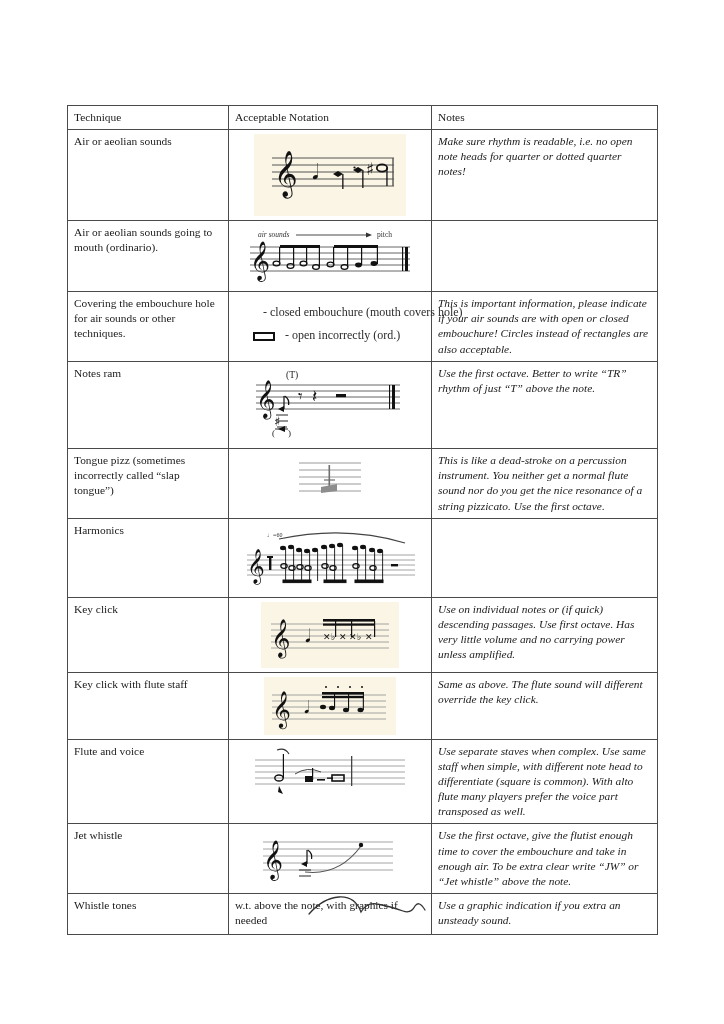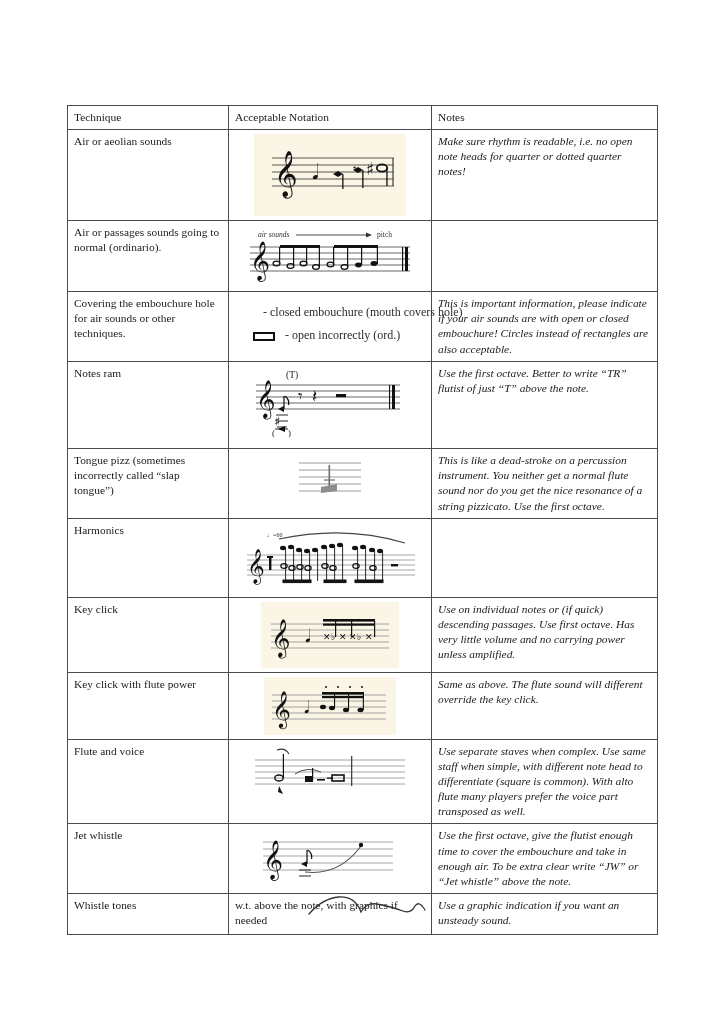--- a/index.html
+++ b/index.html
@@ -158,21 +158,21 @@
                 <ellipse cx="128" cy="34" rx="5.2" ry="3.6" fill="none" stroke="#111" stroke-width="1.8"></ellipse>
                 <rect x="132.3" y="34" width="1.3" height="18" fill="#111"></rect>
               </g>
             </svg>
           </div>
         </td>
         <td class="notes-cell">Make sure rhythm is readable, i.e. no open note heads for quarter or dotted quarter notes!</td>
       </tr>
 
       <tr>
-        <td class="technique-cell">Air or passages sounds going to normal (ordinario).</td>
+        <td class="technique-cell">Air or aeolian sounds going to mouth (ordinario).</td>
         <td class="notation-cell">
           <div class="notation-wrap">
             <svg class="score" width="172" height="62" viewBox="0 0 172 62">
               <text x="14" y="12" font-family="Liberation Serif, serif" font-size="7.5" font-style="italic" fill="#333">air sounds</text>
               <line x1="52" y1="10" x2="122" y2="10" stroke="#333" stroke-width="0.9"></line>
               <polygon points="122,7.5 128,10 122,12.5" fill="#333"></polygon>
               <text x="133" y="12" font-family="Liberation Serif, serif" font-size="7.5" fill="#333">pitch</text>
               <g stroke="#555" stroke-width="0.9">
                 <line x1="6" y1="22" x2="166" y2="22"></line>
                 <line x1="6" y1="28" x2="166" y2="28"></line>
@@ -262,21 +262,21 @@
               <text x="48" y="36" font-family="DejaVu Serif, serif" font-size="17" fill="#111">𝄾</text>
               <text x="62" y="36" font-family="DejaVu Serif, serif" font-size="17" fill="#111">𝄽</text>
               <rect x="86" y="28" width="10" height="3.2" fill="#111"></rect>
               <g fill="#111">
                 <rect x="139" y="19" width="1.1" height="24"></rect>
                 <rect x="142" y="19" width="3" height="24"></rect>
               </g>
             </svg>
           </div>
         </td>
-        <td class="notes-cell">Use the first octave. Better to write “TR” flutist of just “T” above the note.</td>
+        <td class="notes-cell">Use the first octave. Better to write “TR” rhythm of just “T” above the note.</td>
       </tr>
 
       <tr>
         <td class="technique-cell">Tongue pizz (sometimes incorrectly called “slap tongue”)</td>
         <td class="notation-cell">
           <div class="notation-wrap">
             <svg class="score" width="90" height="54" viewBox="0 0 90 54">
               <g stroke="#9a9a9a" stroke-width="1">
                 <line x1="14" y1="10" x2="76" y2="10"></line>
                 <line x1="14" y1="17" x2="76" y2="17"></line>
@@ -391,21 +391,21 @@
                 <text x="96" y="38">♭</text>
                 <text x="104" y="38">✕</text>
               </g>
             </svg>
           </div>
         </td>
         <td class="notes-cell">Use on individual notes or (if quick) descending passages. Use first octave. Has very little volume and no carrying power unless amplified.</td>
       </tr>
 
       <tr>
-        <td class="technique-cell">Key click with flute power</td>
+        <td class="technique-cell">Key click with flute staff</td>
         <td class="notation-cell">
           <div class="notation-wrap">
             <svg class="score cream" width="132" height="58" viewBox="0 0 132 58">
               <g stroke="#9a9a9a" stroke-width="0.9">
                 <line x1="8" y1="18" x2="122" y2="18"></line>
                 <line x1="8" y1="24" x2="122" y2="24"></line>
                 <line x1="8" y1="30" x2="122" y2="30"></line>
                 <line x1="8" y1="36" x2="122" y2="36"></line>
                 <line x1="8" y1="42" x2="122" y2="42"></line>
               </g>
@@ -494,19 +494,19 @@
       <tr>
         <td class="technique-cell">Whistle tones</td>
         <td class="notation-cell wt">
           <div class="wt-row">
             <span class="wt-text">w.t.  above the note, with graphics if needed</span>
             <svg class="wt-graphic" width="120" height="28" viewBox="0 0 120 28">
               <path d="M2 22 Q16 6 32 5 Q48 4 54 20 Q60 10 70 12 Q82 14 96 19 Q104 22 108 14 Q112 8 118 18" fill="none" stroke="#333" stroke-width="1.3" stroke-linecap="round"></path>
             </svg>
           </div>
         </td>
-        <td class="notes-cell">Use a graphic indication if you want an unsteady sound.</td>
+        <td class="notes-cell">Use a graphic indication if you extra an unsteady sound.</td>
       </tr>
 
     </tbody>
   </table>
 
 </div>
 
 </body></html>

